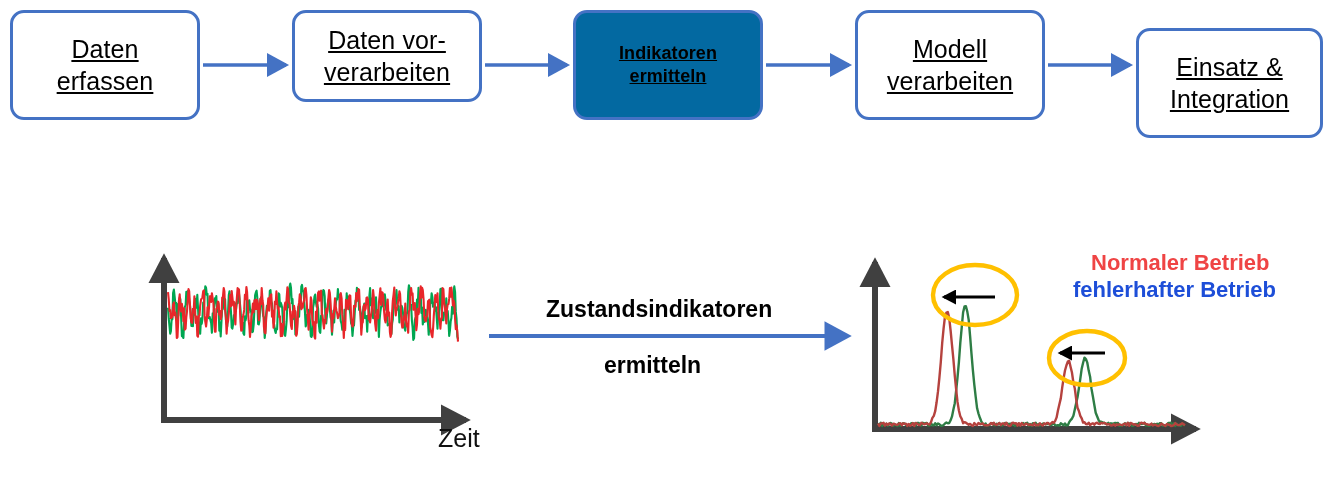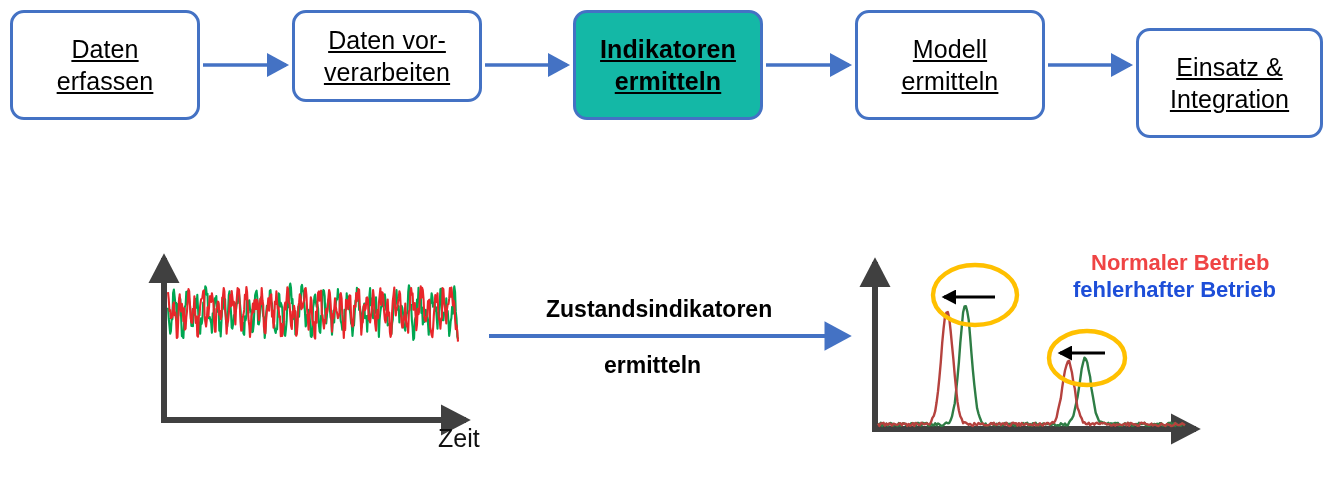--- a/index.html
+++ b/index.html
@@ -31,23 +31,23 @@
     display: flex;
     align-items: center;
     justify-content: center;
     text-align: center;
     color: #000000;
     font-size: 25px;
     line-height: 1.30;
     letter-spacing: 0.1px;
   }
   .flow-box.highlight {
-    background: #14b8a6;
+    background: #0369a1;
     font-weight: bold;
-    font-size: 25px;
+    font-size: 18px;
   }
   .flow-label {
     white-space: pre-line;
     padding: 0 6px;
     text-decoration: underline;
   }
 
   
   .svg-layer {
     position: absolute;
@@ -96,21 +96,21 @@
 verarbeiten</span>
     </div>
 
     <div class="flow-box highlight" style="left:573px; top:10px; width:190px; height:110px;">
       <span class="flow-label">Indikatoren
 ermitteln</span>
     </div>
 
     <div class="flow-box" style="left:855px; top:10px; width:190px; height:110px;">
       <span class="flow-label">Modell
-ermitteln</span>
+verarbeiten</span>
     </div>
 
     <div class="flow-box" style="left:1136px; top:28px; width:187px; height:110px;">
       <span class="flow-label">Einsatz &amp;
 Integration</span>
     </div>
   </div>
 
   <svg class="svg-layer" viewBox="0 0 1333 483" xmlns="http://www.w3.org/2000/svg">
     <defs>

